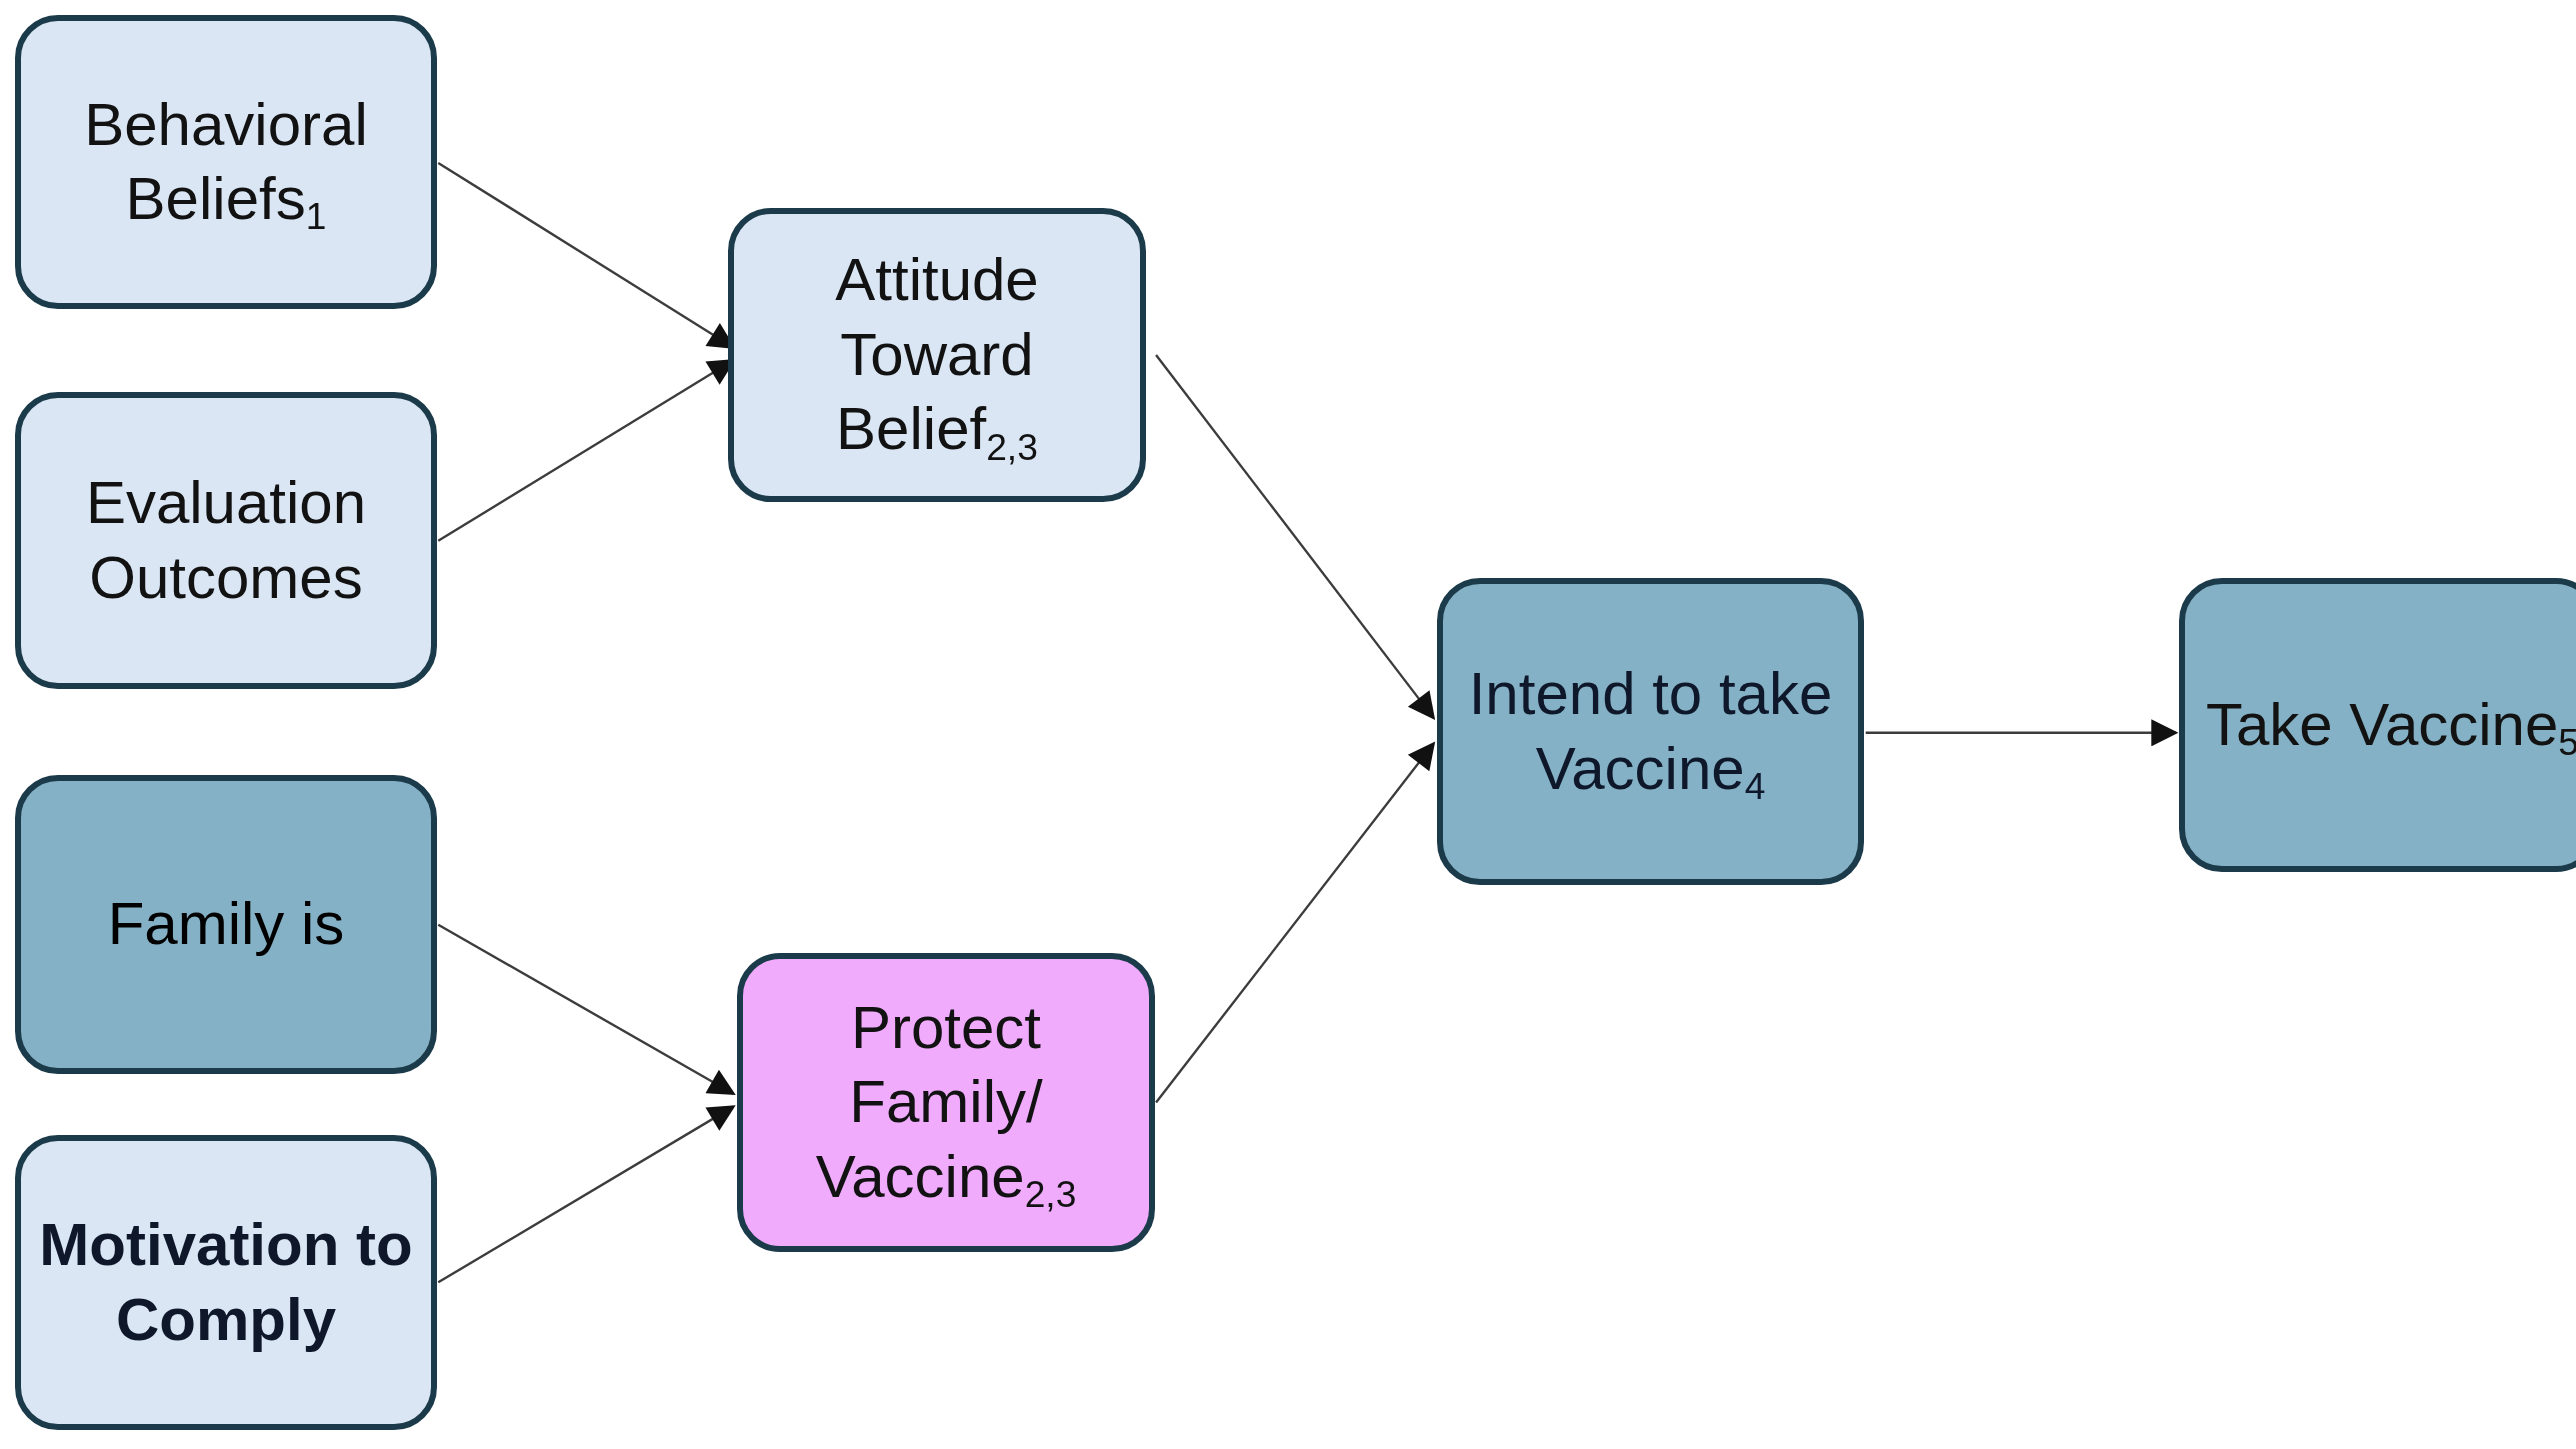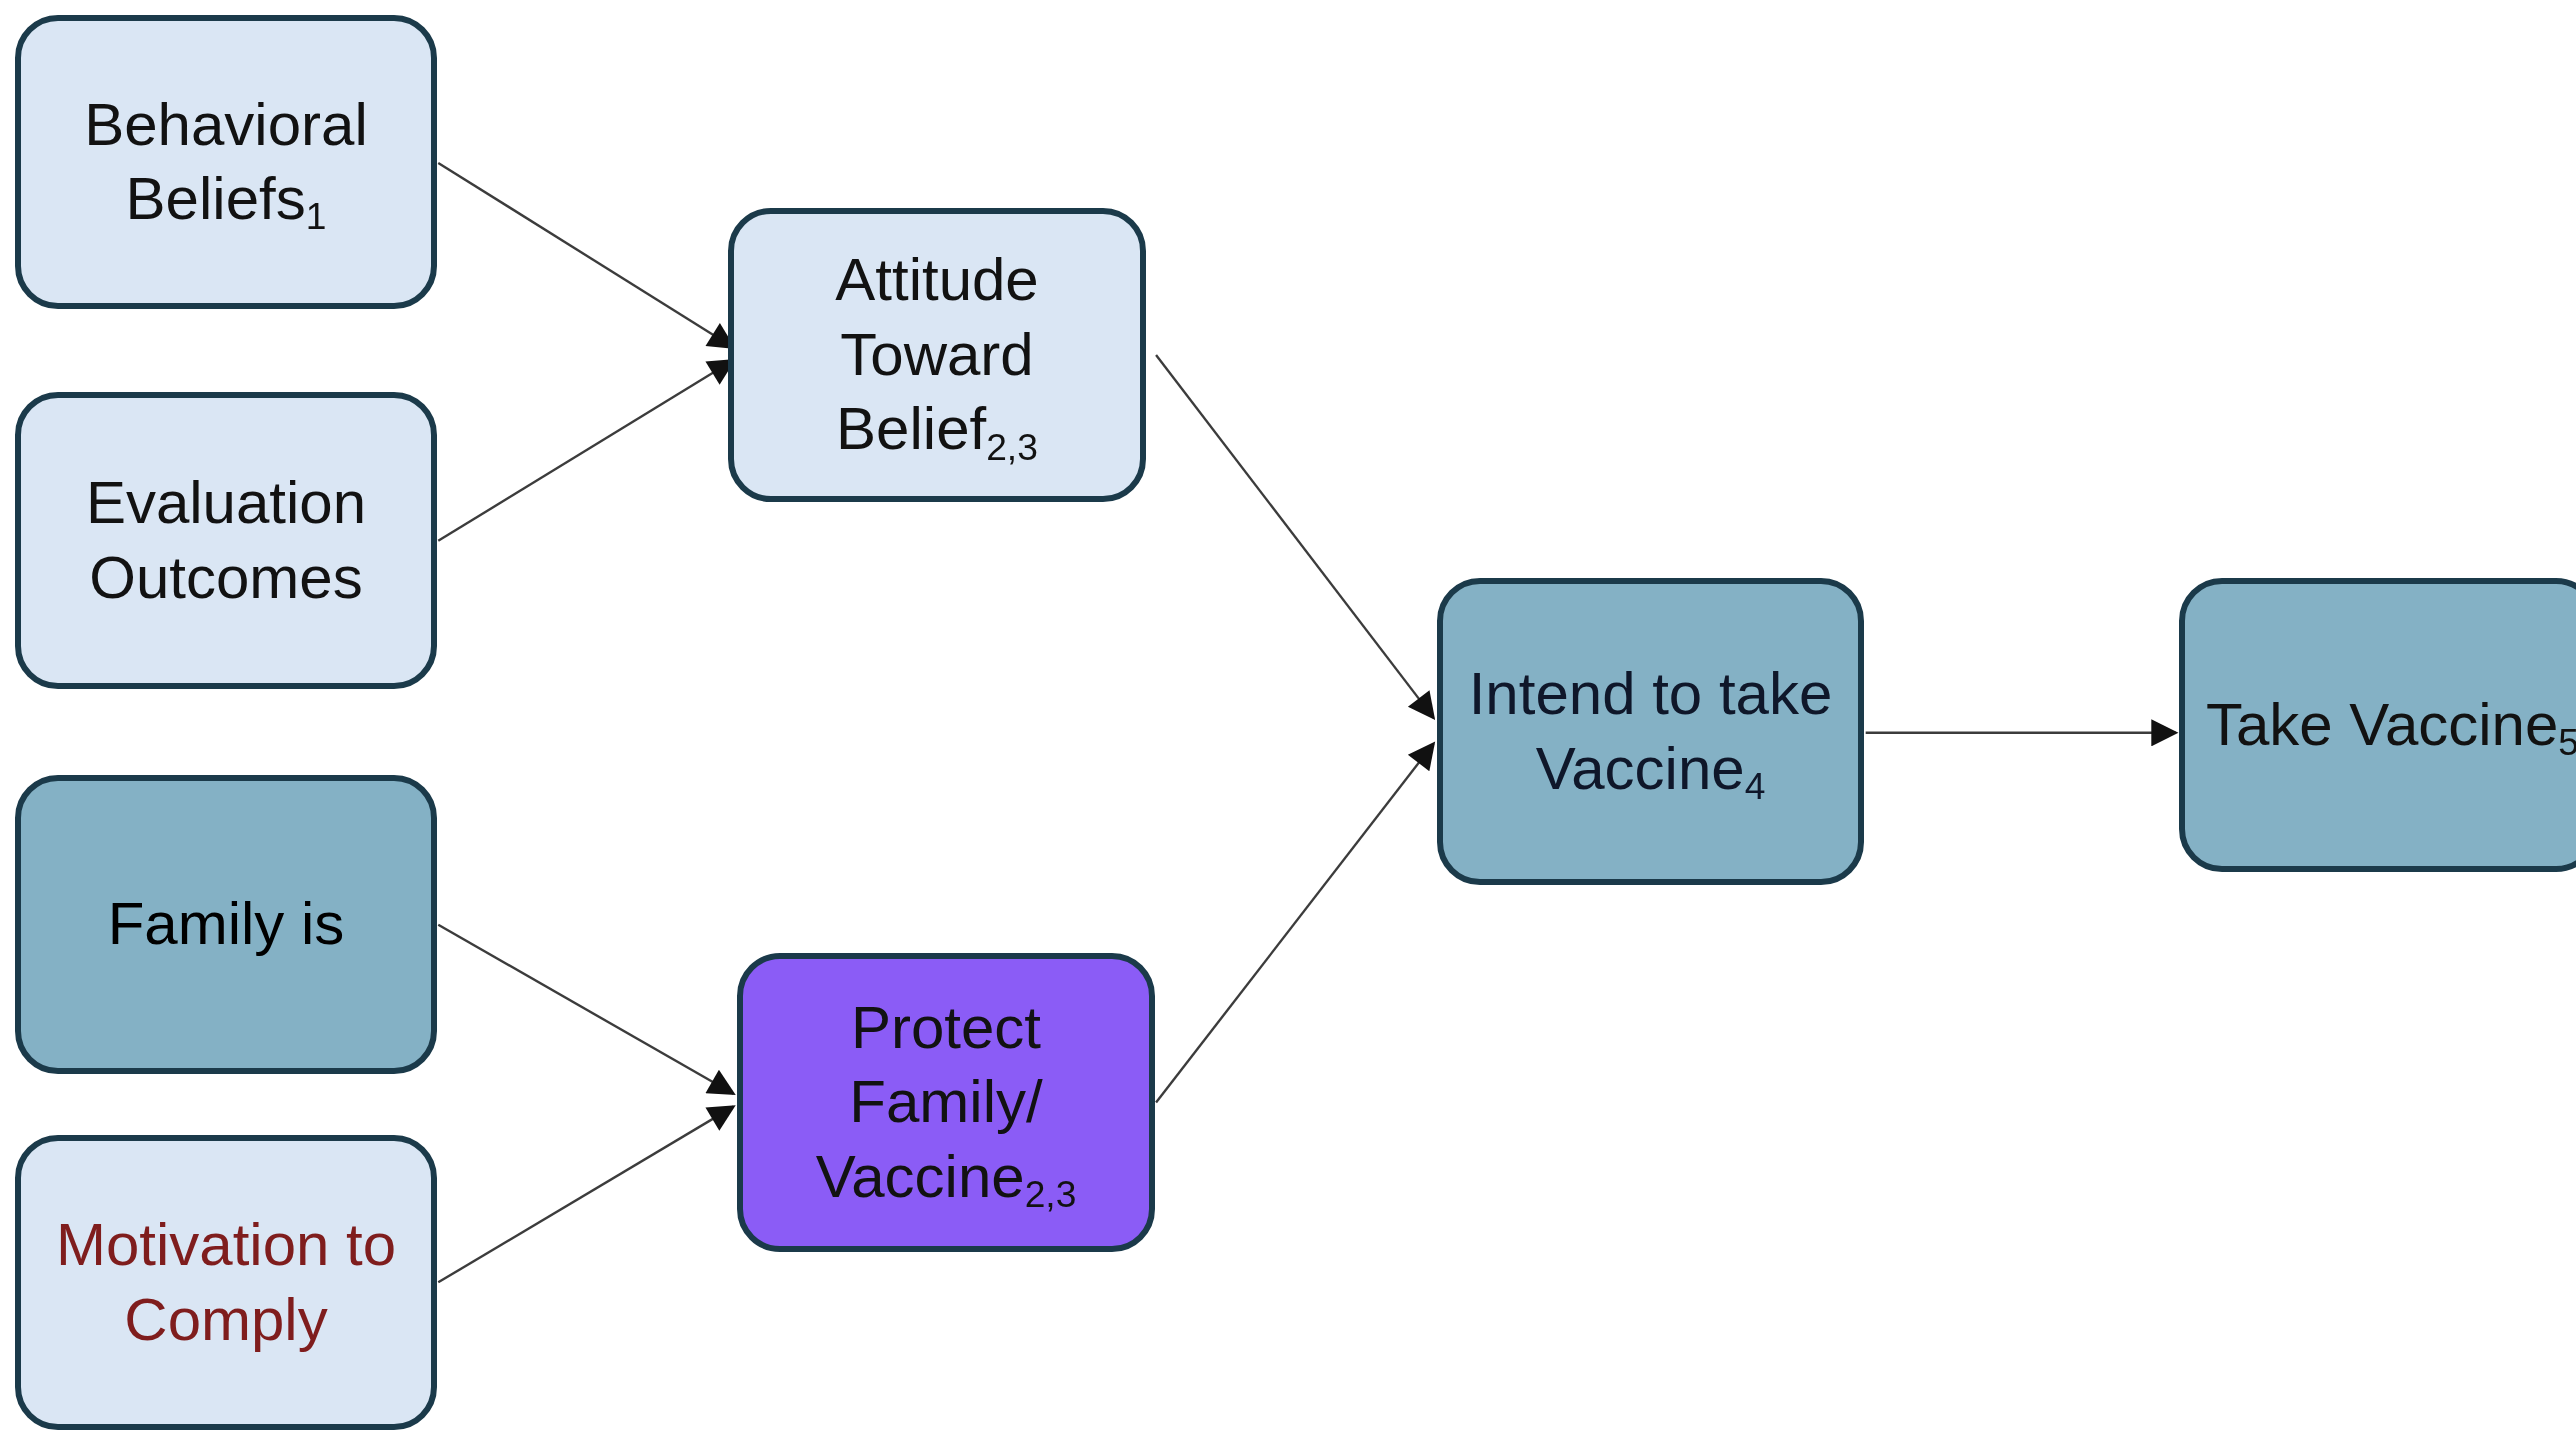--- a/index.html
+++ b/index.html
@@ -82,33 +82,33 @@
           <span class="tline"><span>Evaluation</span></span>
           <span class="tline"><span>Outcomes</span></span>
         </div>
       </div>
       <div class="node" style="left: 15px; top: 775px; width: 422px; height: 299px; background: rgb(132, 177, 197); border-color: rgb(27, 58, 74);">
         <div class="label" style="color: #000000;">
           <span class="tline"><span>Family is</span></span>
         </div>
       </div>
       <div class="node" style="left: 15px; top: 1135px; width: 422px; height: 295px; background: rgb(218, 230, 244); border-color: rgb(27, 58, 74);">
-        <div class="label" style="color: #7f1d1d;">
+        <div class="label" style="color: #0f172a; font-weight: bold;">
           <span class="tline"><span>Motivation to</span></span>
           <span class="tline"><span>Comply</span></span>
         </div>
       </div>
       <div class="node" style="left: 728px; top: 208px; width: 418px; height: 294px; background: rgb(218, 230, 244); border-color: rgb(27, 58, 74);">
         <div class="label" style="color: rgb(18, 18, 18);">
           <span class="tline"><span>Attitude</span></span>
           <span class="tline"><span>Toward</span></span>
           <span class="tline"><span>Belief</span><sub class="subscript">2,3</sub></span>
         </div>
       </div>
-      <div class="node" style="left: 737px; top: 953px; width: 418px; height: 299px; background: #8b5cf6; border-color: rgb(27, 58, 74);">
+      <div class="node" style="left: 737px; top: 953px; width: 418px; height: 299px; background: #f0abfc; border-color: rgb(27, 58, 74);">
         <div class="label" style="color: rgb(18, 18, 18);">
           <span class="tline"><span>Protect</span></span>
           <span class="tline"><span>Family/</span></span>
           <span class="tline"><span>Vaccine</span><sub class="subscript">2,3</sub></span>
         </div>
       </div>
       <div class="node" style="left: 1437px; top: 578px; width: 427px; height: 307px; background: rgb(132, 177, 197); border-color: rgb(27, 58, 74);">
         <div class="label" style="color: #0f172a;">
           <span class="tline"><span>Intend to take</span></span>
           <span class="tline"><span>Vaccine</span><sub class="subscript">4</sub></span>

